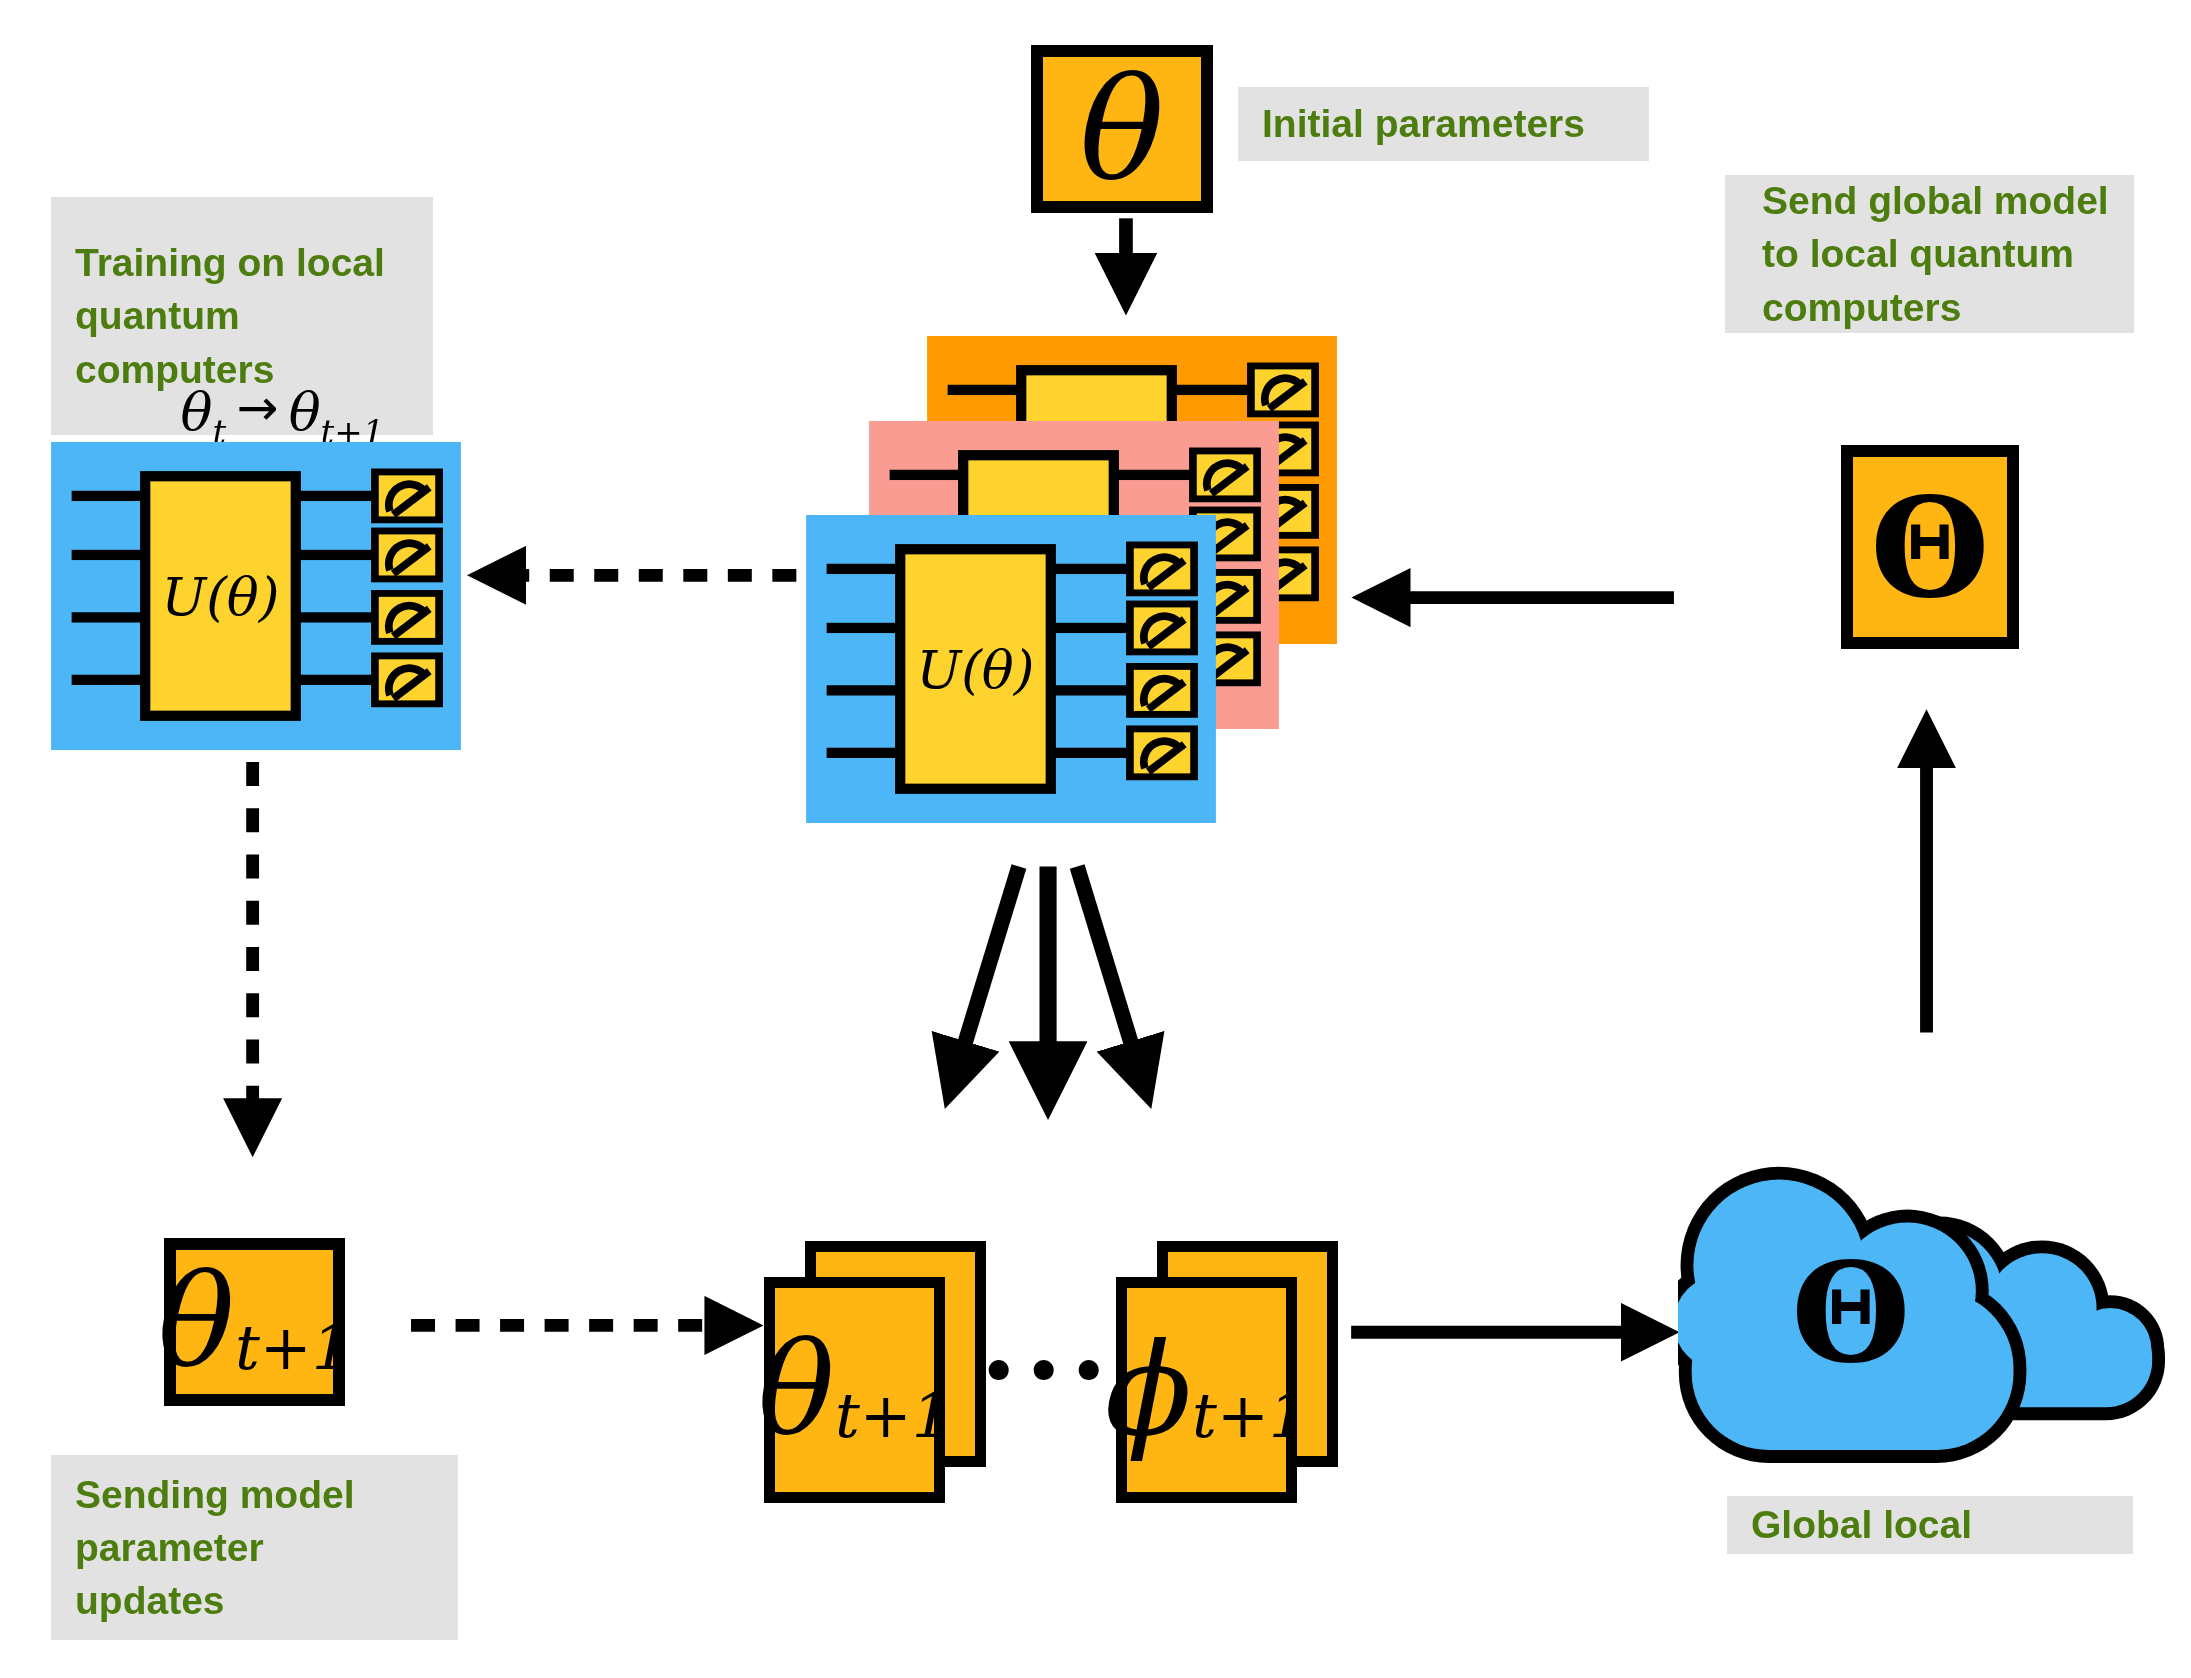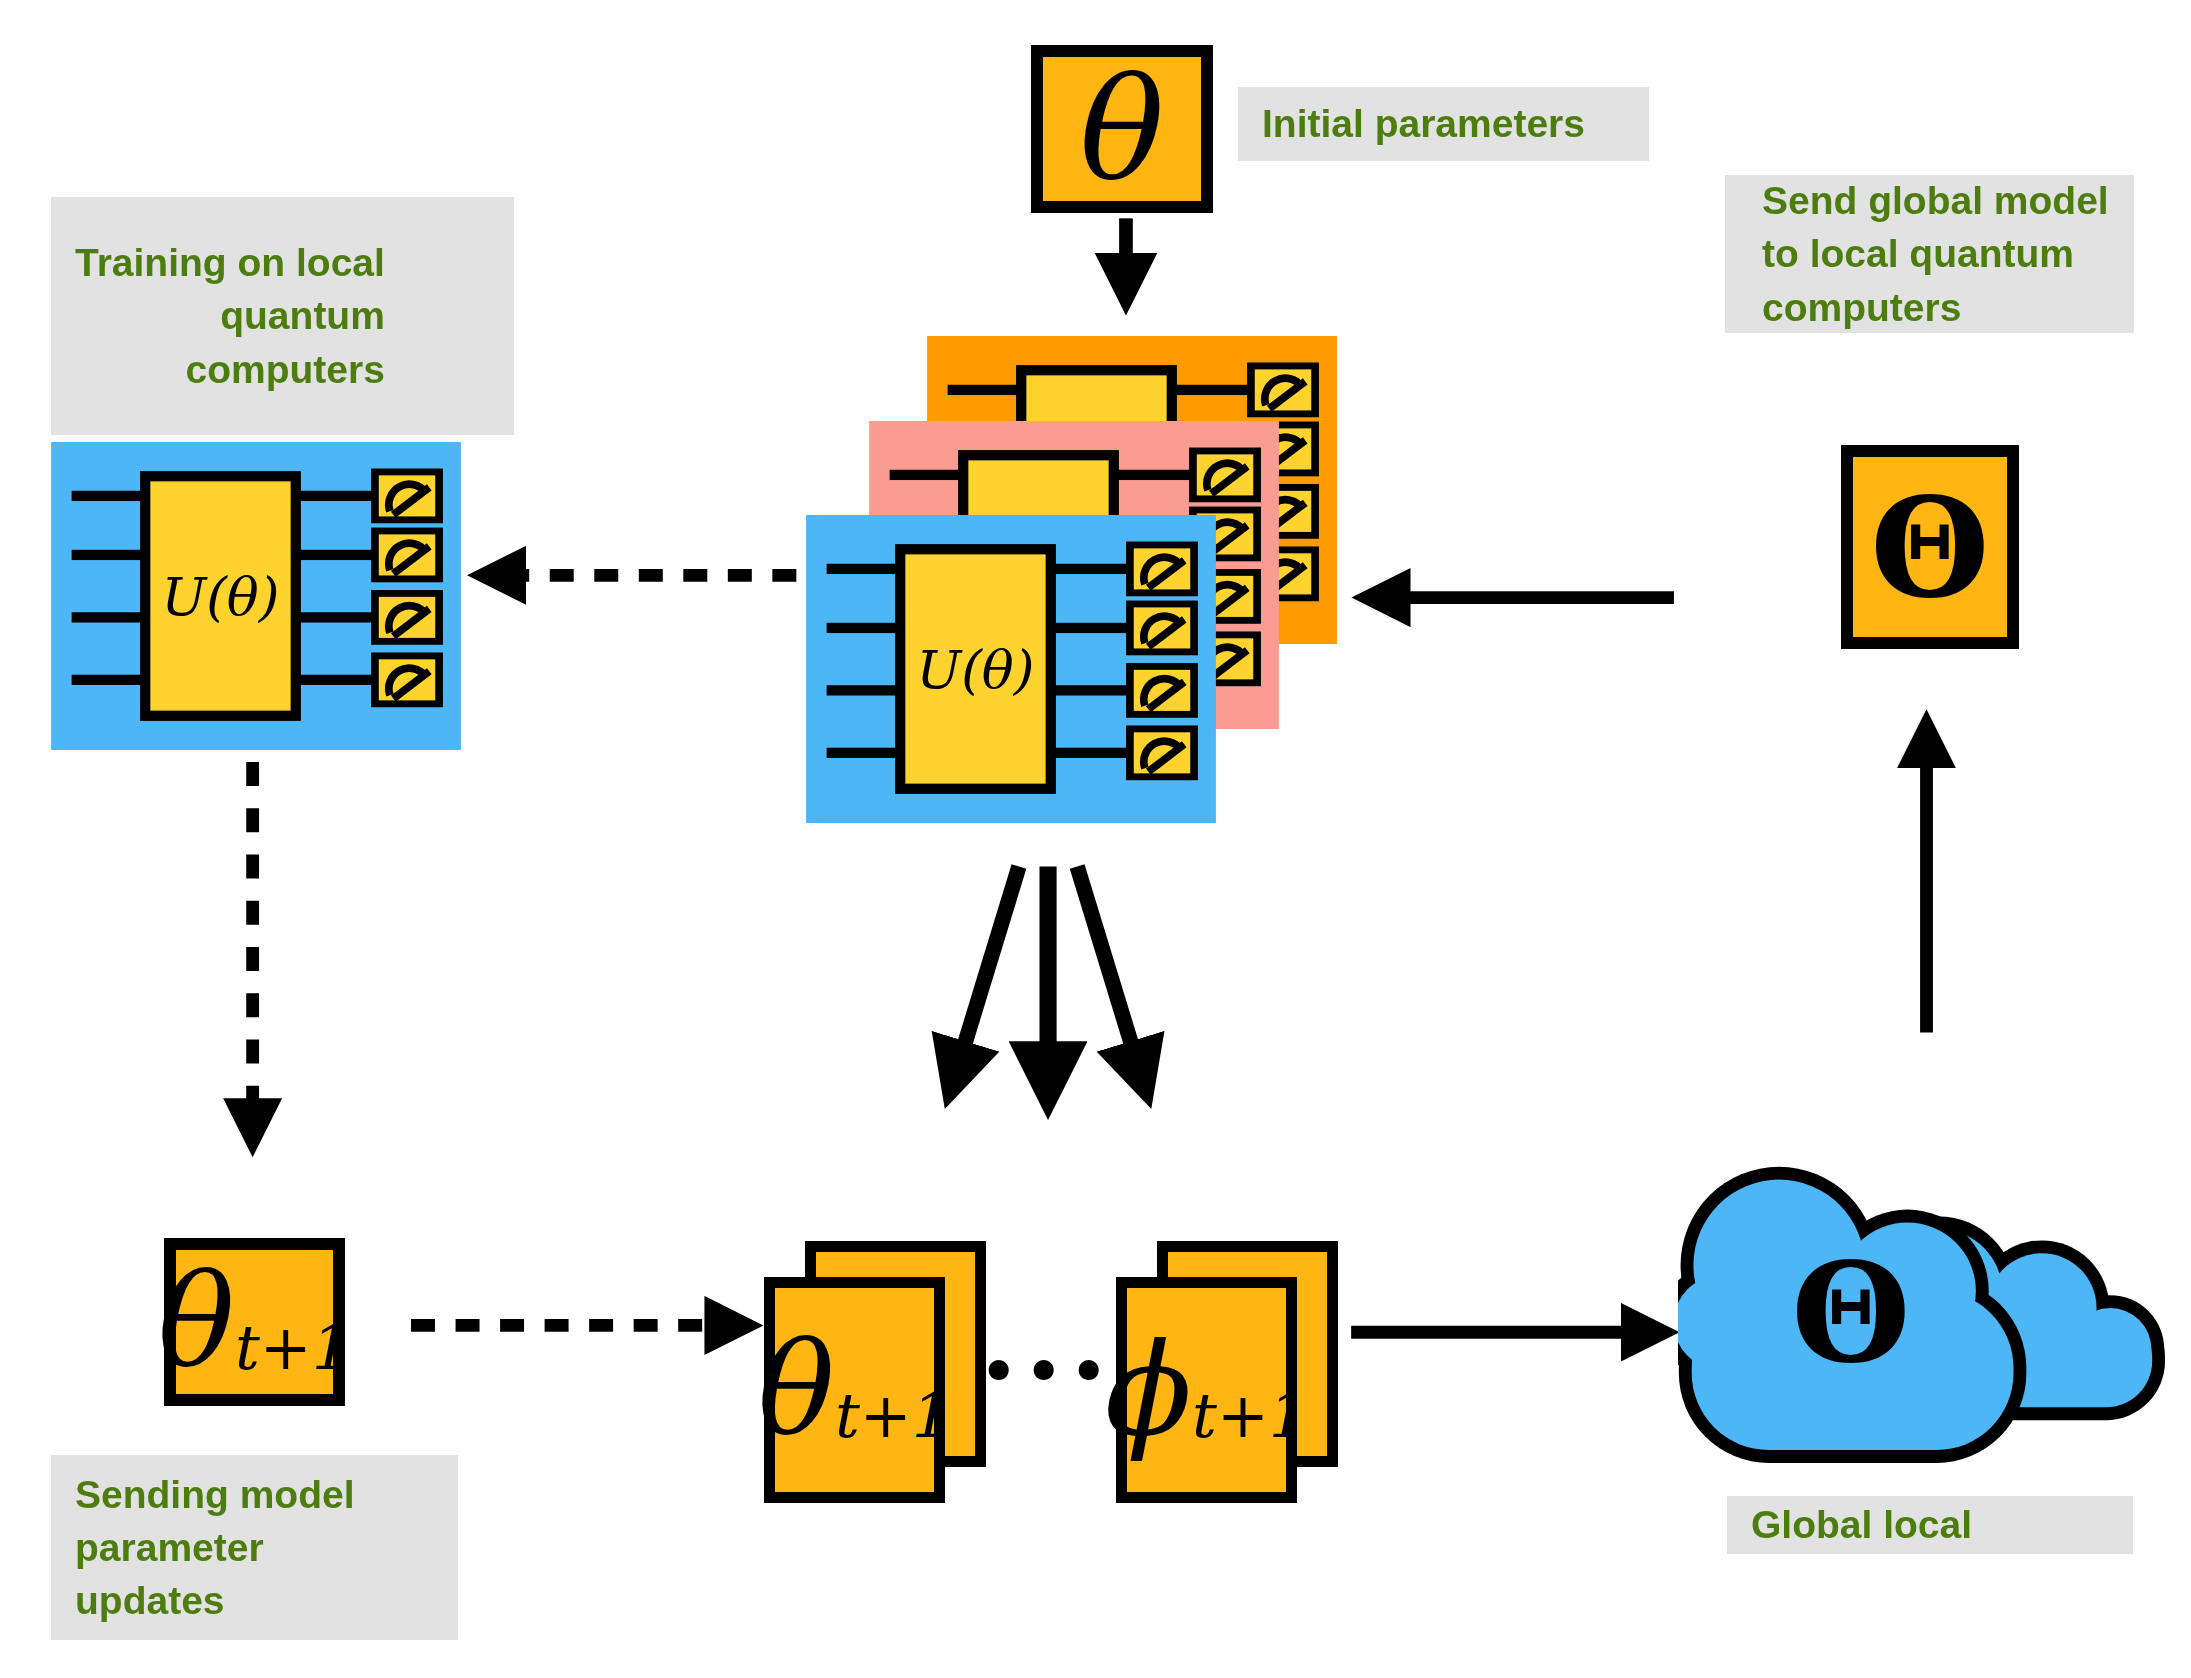--- a/index.html
+++ b/index.html
@@ -4,21 +4,21 @@
 <style>
   html,body{margin:0;padding:0;background:#fff;}
   .canvas{position:relative;width:2192px;height:1679px;background:#fff;overflow:hidden;
           font-family:"Liberation Sans",sans-serif;}
   .layer{position:absolute;left:0;top:0;}
 
   
   .lbl{position:absolute;background:var(--label-bg);color:#4d7c0f;
        font:700 39px/1.36 "Liberation Sans",sans-serif;white-space:pre-line;
        display:flex;align-items:center;padding-left:24px;box-sizing:border-box;}
-  #lbl-training{left:51px;top:197px;width:463px;height:238px;text-align:right;}
+  #lbl-training{left:51px;top:197px;width:382px;height:238px;}
   #lbl-initial{left:1238px;top:87px;width:411px;height:74px;}
   #lbl-send{left:1725px;top:175px;width:409px;height:158px;padding-left:37px;}
   #lbl-sending{left:51px;top:1455px;width:407px;height:185px;}
   #lbl-agg{left:888px;top:1568px;width:412px;height:111px;}
   #lbl-global{left:1727px;top:1496px;width:406px;height:58px;}
 
   
   .pbox{position:absolute;background:var(--param-amber);border:12px solid var(--ink);
         box-sizing:border-box;display:flex;align-items:center;justify-content:center;
         font-family:"DejaVu Serif",serif;color:#000;}
@@ -86,20 +86,23 @@
 
   <div class="pbox" id="box-initial">
     <span class="sym">θ</span>
   </div>
   <div class="lbl" id="lbl-initial">Initial parameters</div>
 
   <div class="lbl" id="lbl-training">Training on local
 quantum
 computers</div>
 
+  <div class="equation">
+    <span class="eq-base">θ</span><span class="eq-sub">t</span><span class="eq-arrow">→</span><span class="eq-base">θ</span><span class="eq-sub">t+1</span>
+  </div>
 
   <div class="circuit" id="circuit-left"><svg viewBox="0 0 479 360" width="100%" height="100%">
         <rect x="0" y="0" width="479" height="360" fill="#4DB6F7"></rect>
         <rect x="24" y="57" width="90" height="12" fill="#000"></rect>
         <rect x="282" y="57" width="96" height="12" fill="#000"></rect>
         <rect x="24" y="126" width="90" height="12" fill="#000"></rect>
         <rect x="282" y="126" width="96" height="12" fill="#000"></rect>
         <rect x="24" y="199" width="90" height="12" fill="#000"></rect>
         <rect x="282" y="199" width="96" height="12" fill="#000"></rect>
         <rect x="24" y="272" width="90" height="12" fill="#000"></rect>

